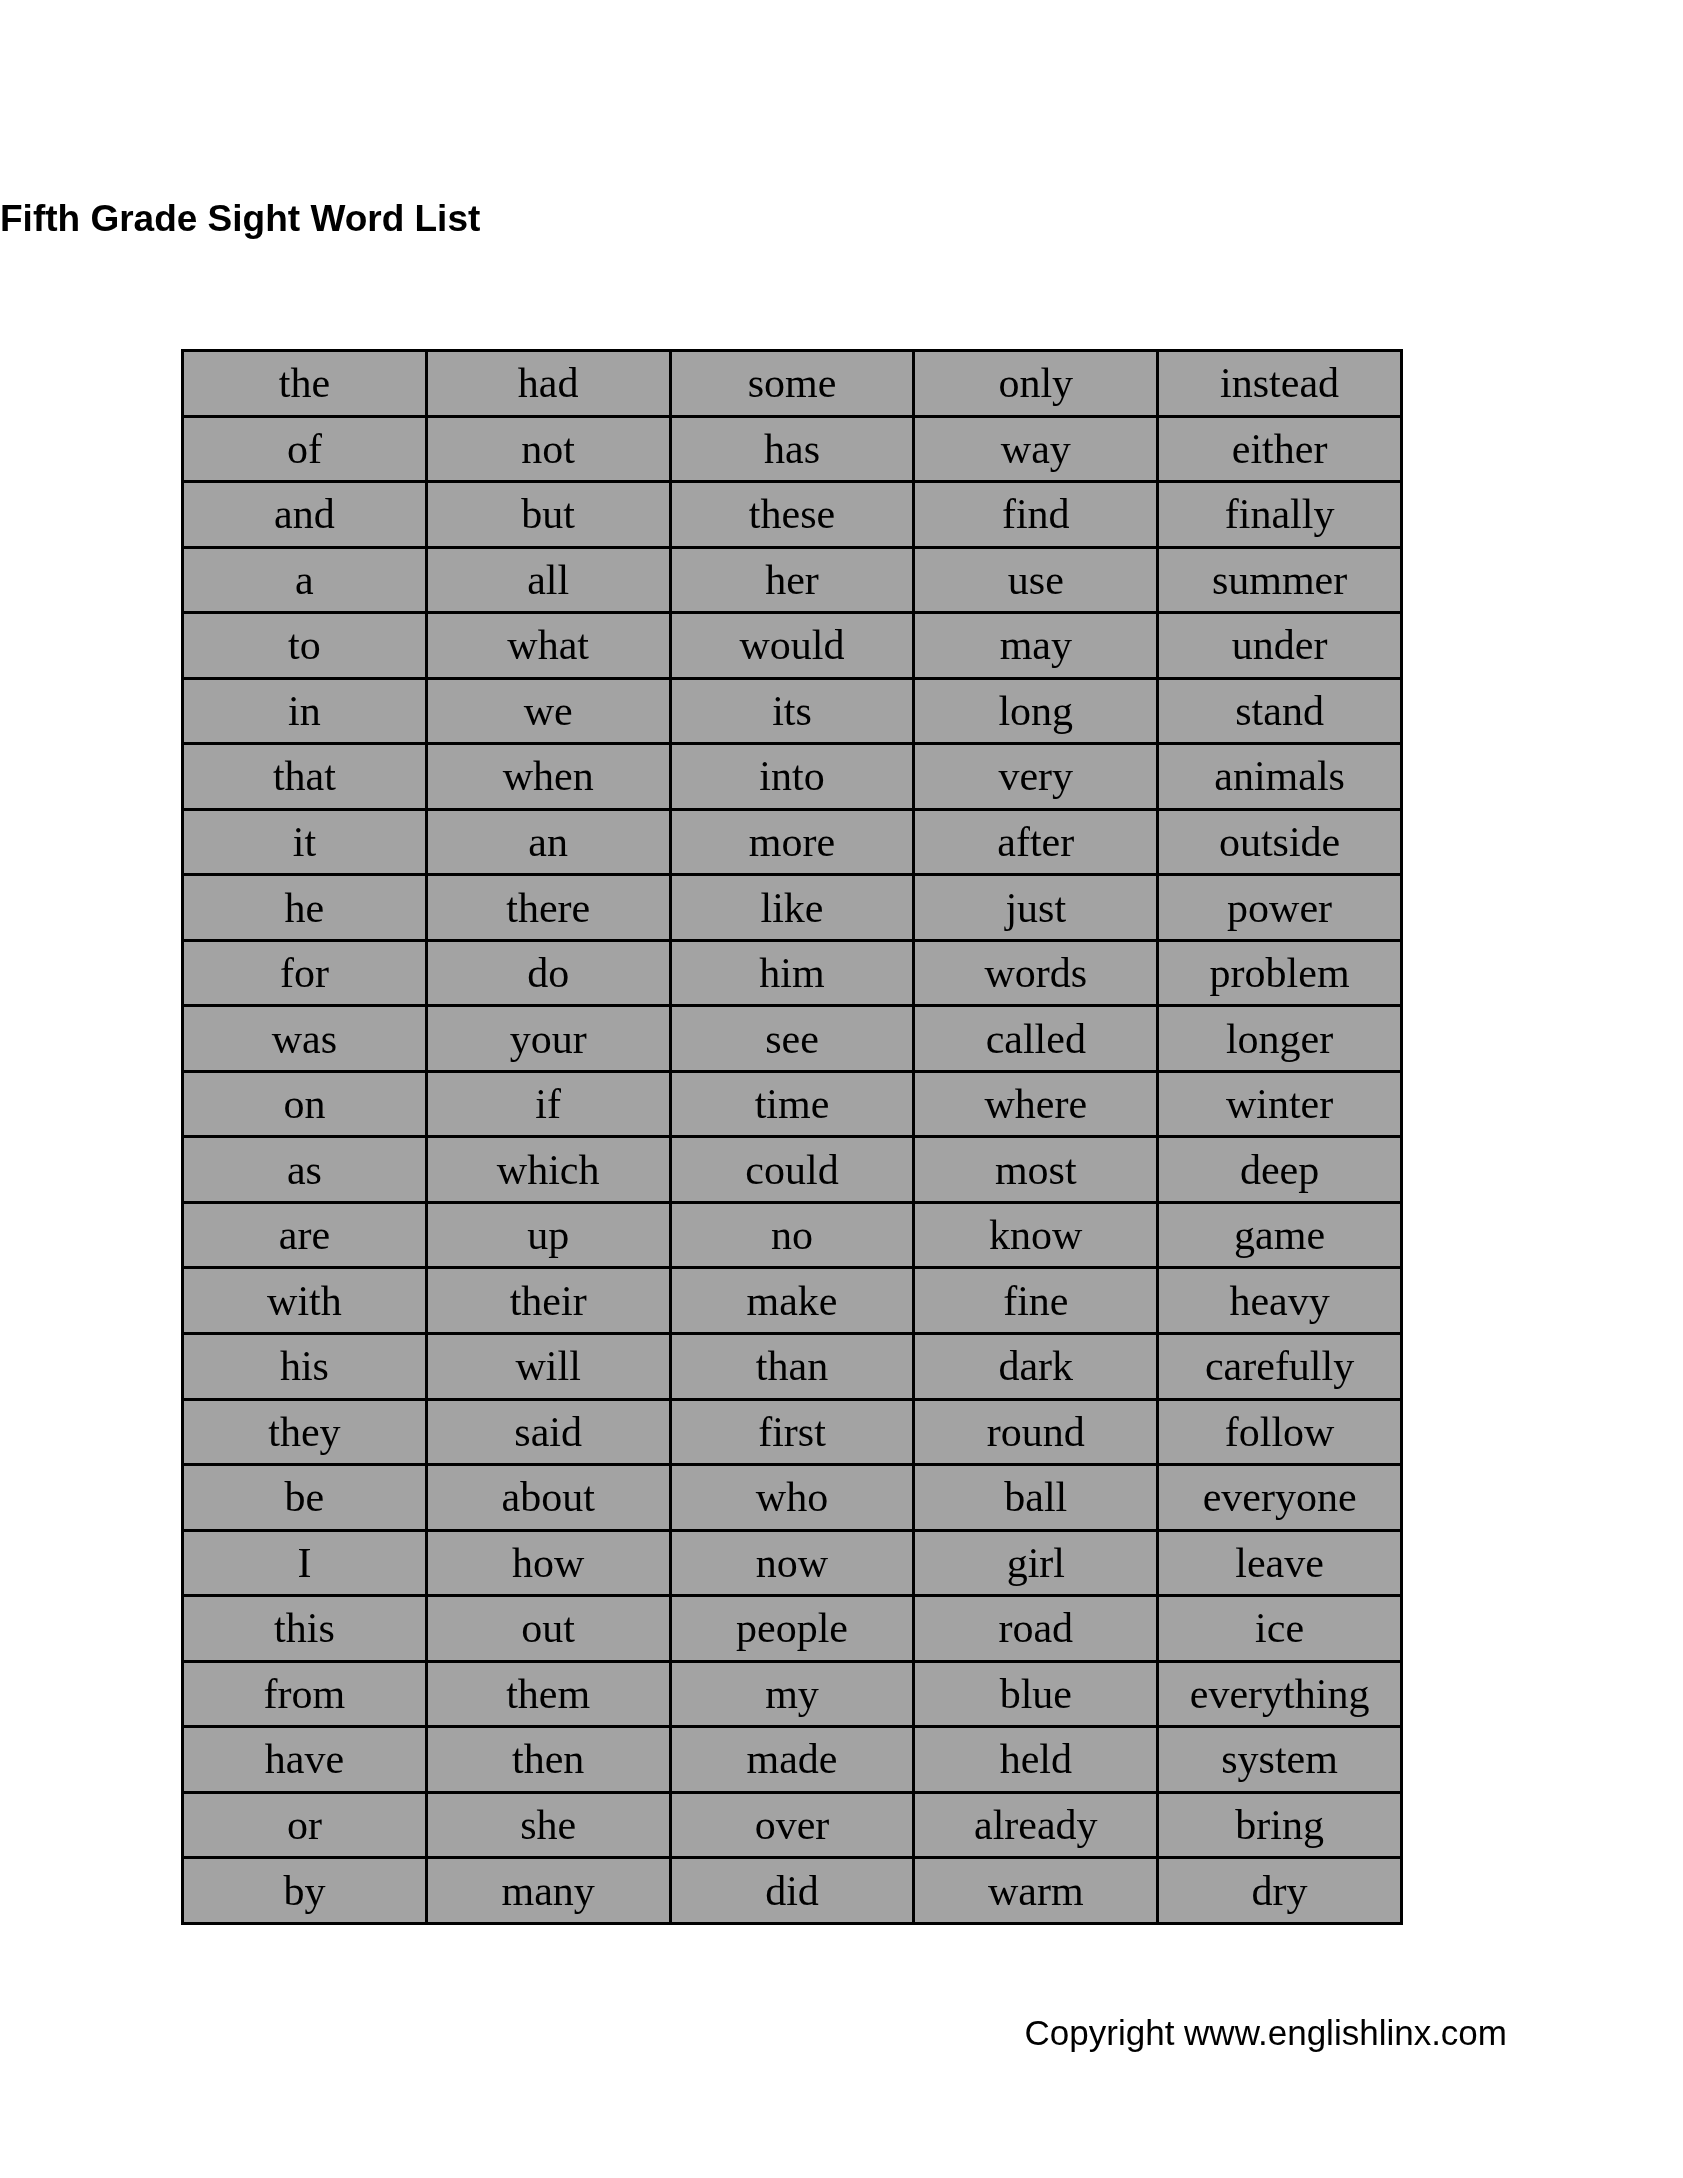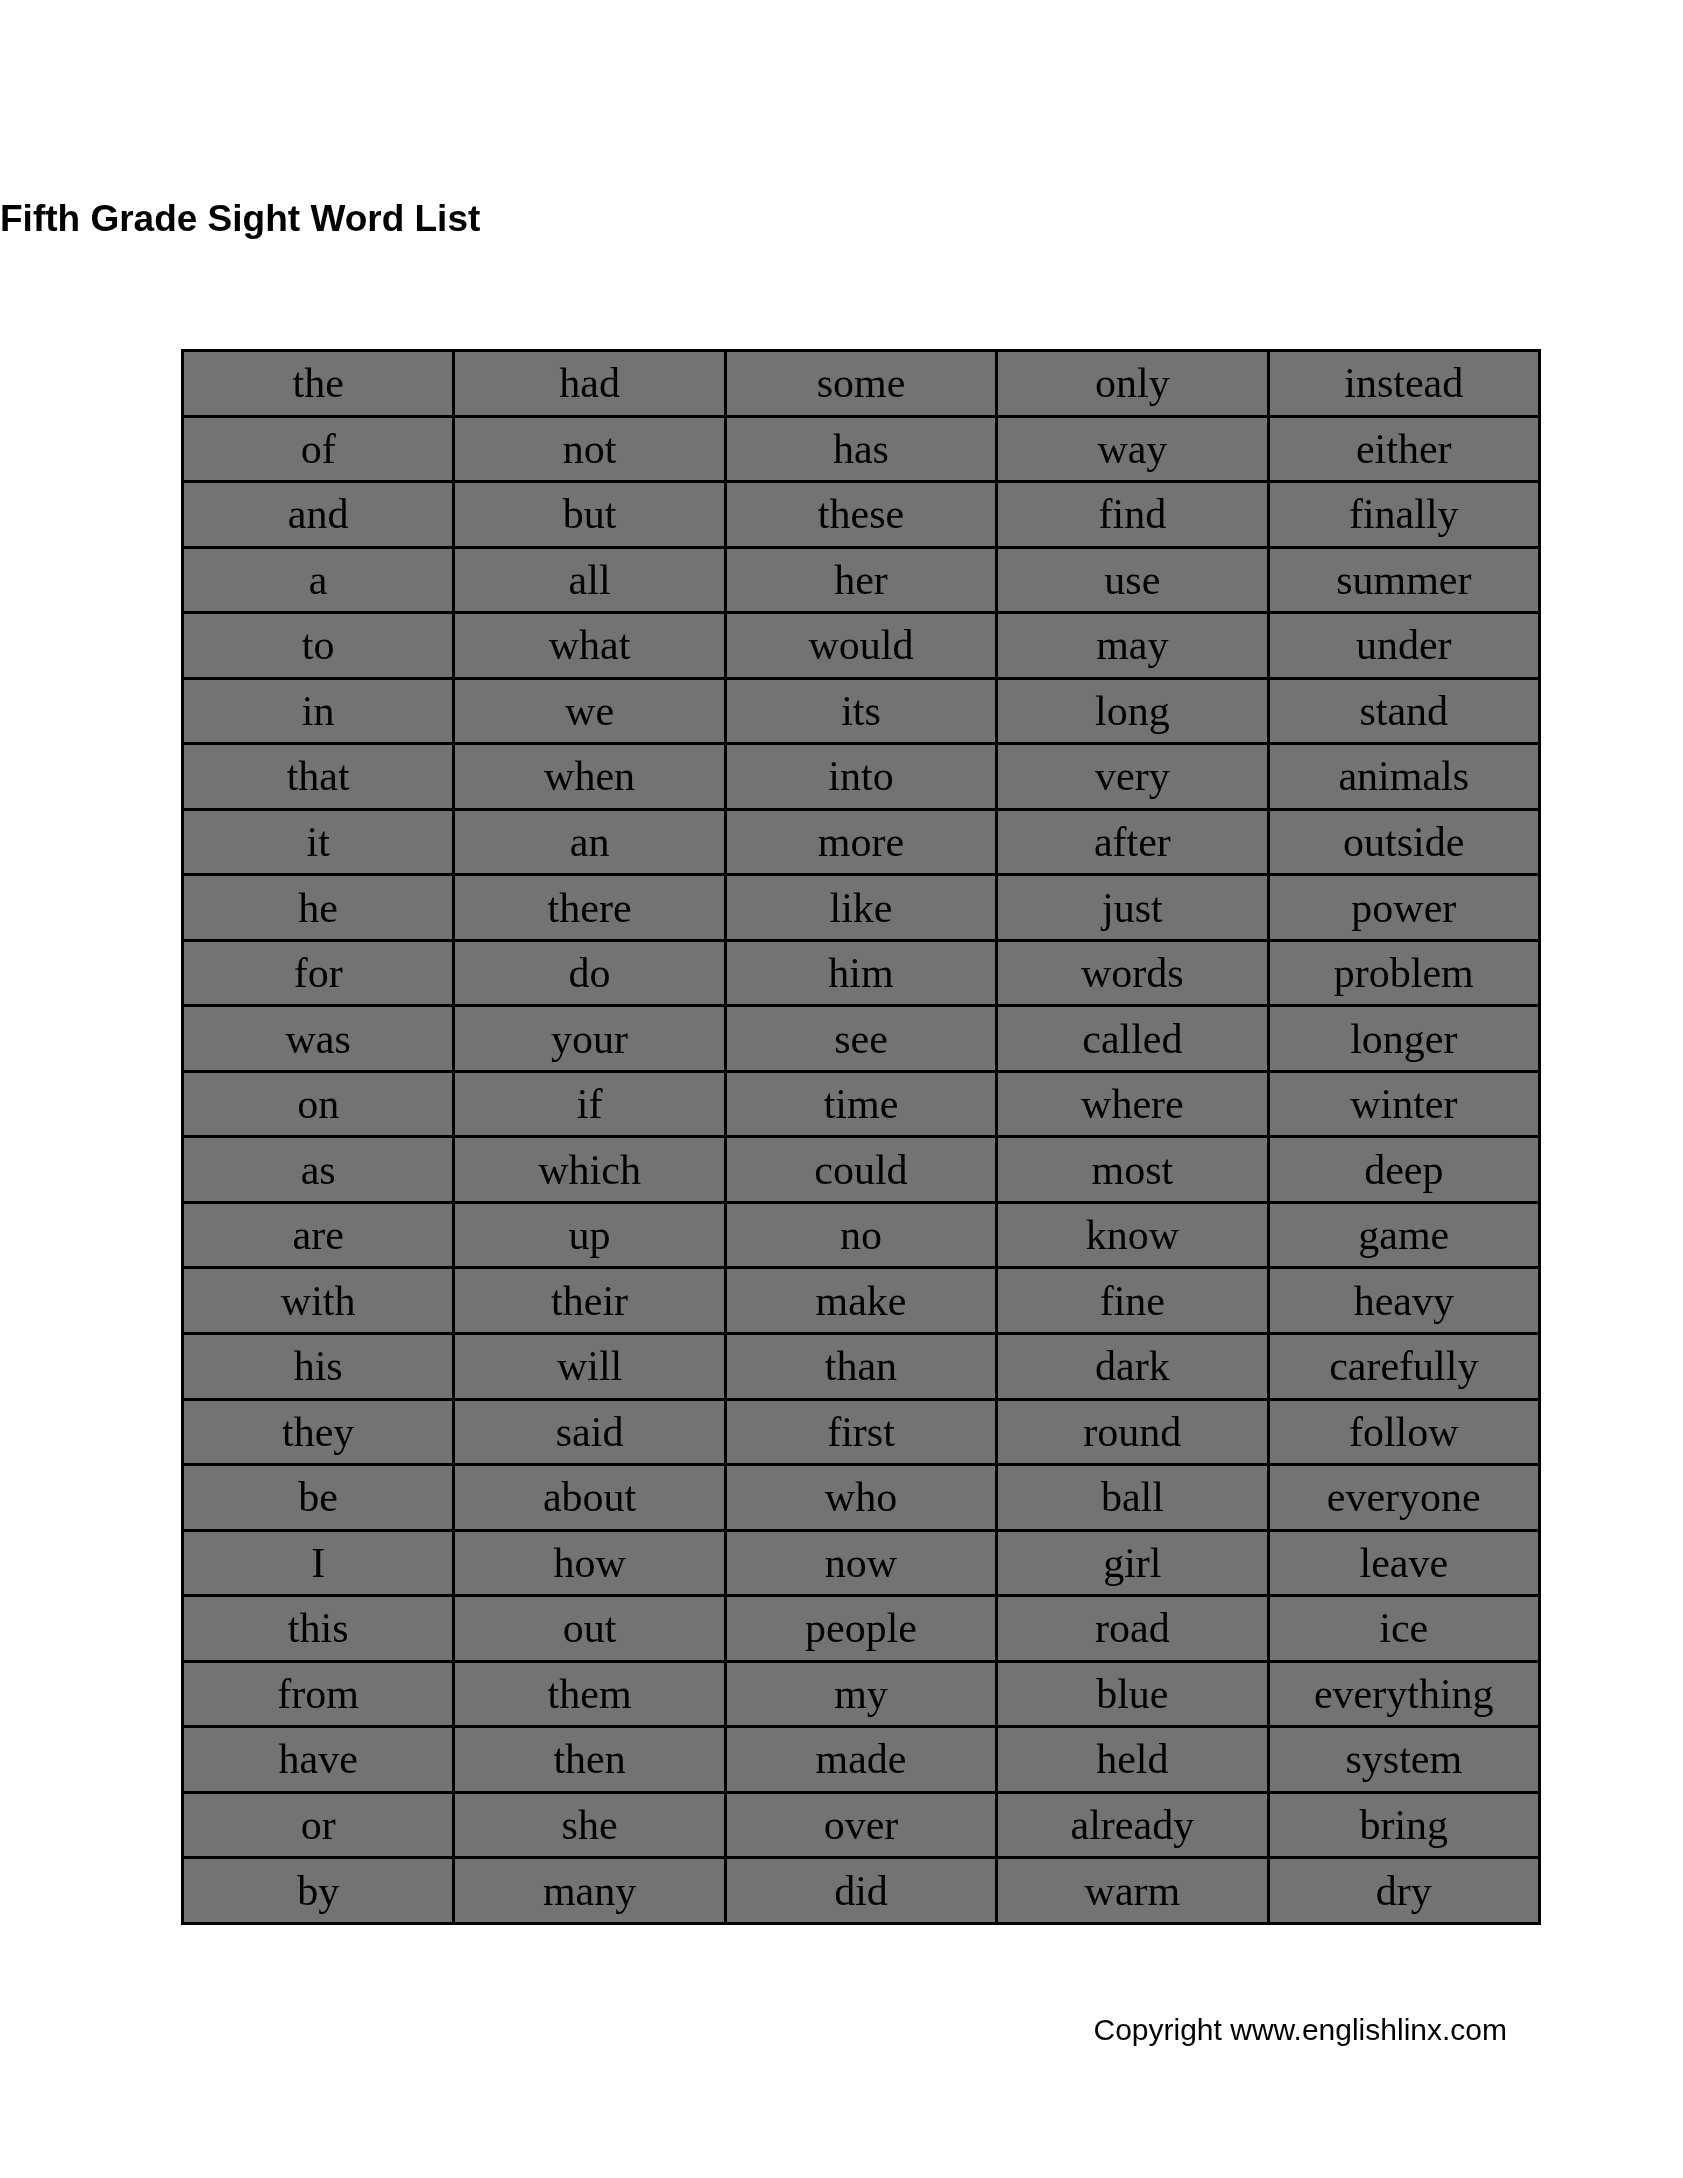--- a/index.html
+++ b/index.html
@@ -24,44 +24,44 @@
     font-family: "Liberation Sans", "DejaVu Sans", sans-serif;
     font-weight: bold;
     font-size: 37px;
     letter-spacing: 0px;
     color: #000000;
   }
   table.word-table {
     position: absolute;
     left: 181px;
     top: 349px;
-    width: 1360px;
+    width: 1222px;
     height: 1576px;
     border-collapse: collapse;
     table-layout: fixed;
-    background: #737373;
+    background: #a3a3a3;
   }
   table.word-table td {
     border: 3px solid #000000;
     text-align: center;
     vertical-align: middle;
     font-family: "Liberation Serif", "DejaVu Serif", serif;
     font-size: 42px;
     line-height: 1;
     padding: 0;
     color: #000000;
     overflow: hidden;
     white-space: nowrap;
   }
   .copyright {
     position: absolute;
     top: 2013px;
     right: 176px;
     font-family: "Liberation Sans", "DejaVu Sans", sans-serif;
-    font-size: 30px;
+    font-size: 35px;
     color: #000000;
   }
 </style>
 </head>
 <body>
 
 <div id="page">
 
   <div class="doc-title">Fifth Grade Sight Word List</div>
 

